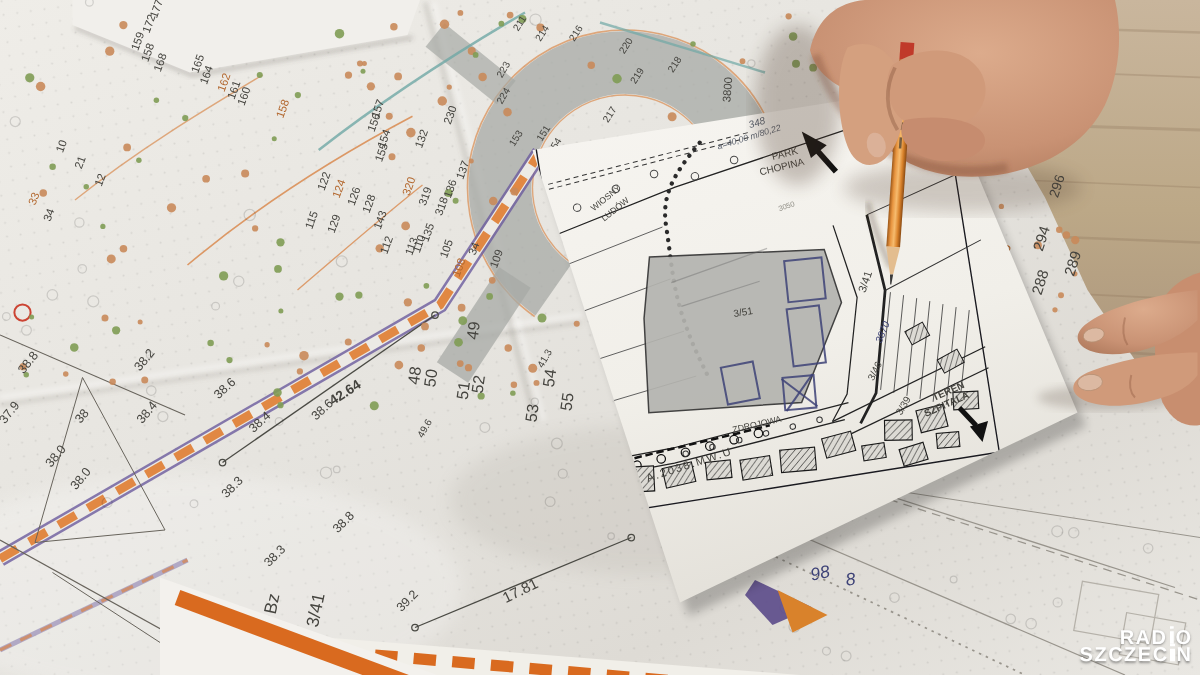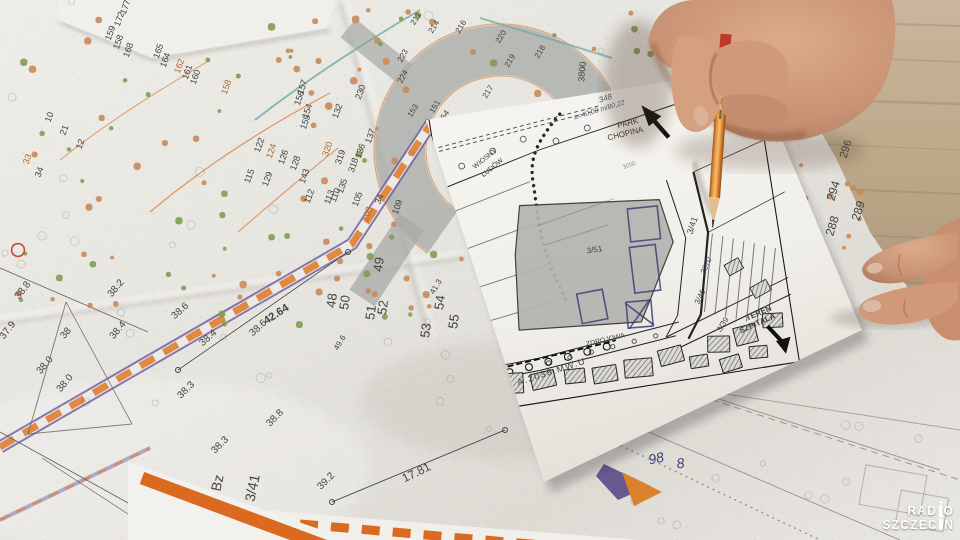--- a/index.html
+++ b/index.html
@@ -1,21 +1,21 @@
 <!DOCTYPE html>
 <html><head>
 <meta charset="utf-8">
 <style>
   html,body{margin:0;padding:0;background:#1b1b1b}
   #stage{position:relative;width:960px;height:540px;overflow:hidden;background:#e8e6e1;
          font-family:"Liberation Sans",sans-serif}
   #scene{position:absolute;left:0;top:0}
   #scene text{font-family:"Liberation Sans",sans-serif}
   #logo{position:absolute;right:6px;bottom:8px;text-align:right;color:#fff;
-        font-weight:700;font-size:12px;line-height:14px;letter-spacing:1.2px;
+        font-weight:700;font-size:16px;line-height:14px;letter-spacing:1.2px;
         text-shadow:0 1px 2px rgba(70,70,70,.55);user-select:none}
   .logo-i{display:inline-block;width:3.2px;height:10px;background:#fff;margin:0 1.6px;
           position:relative;vertical-align:baseline}
   .logo-i::before{content:'';position:absolute;top:-4px;left:0;width:3.2px;height:2.4px;background:#fff}
 </style>
 </head>
 <body>
 
 <div id="stage">
 <svg id="scene" width="960" height="540" viewBox="0 0 960 540">

